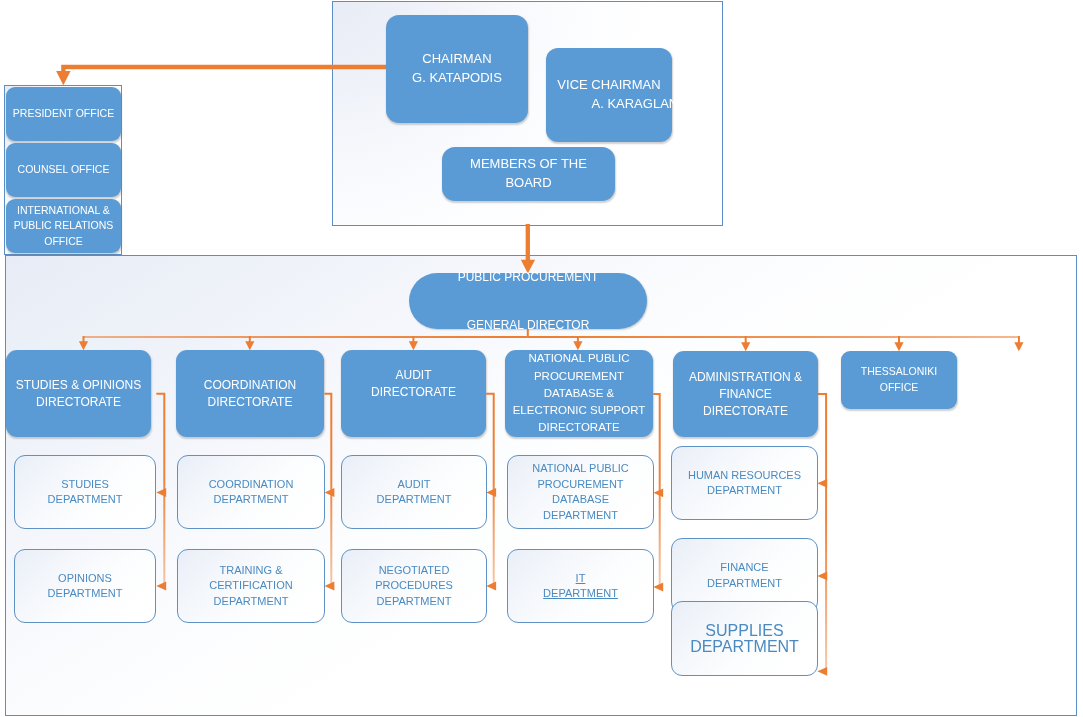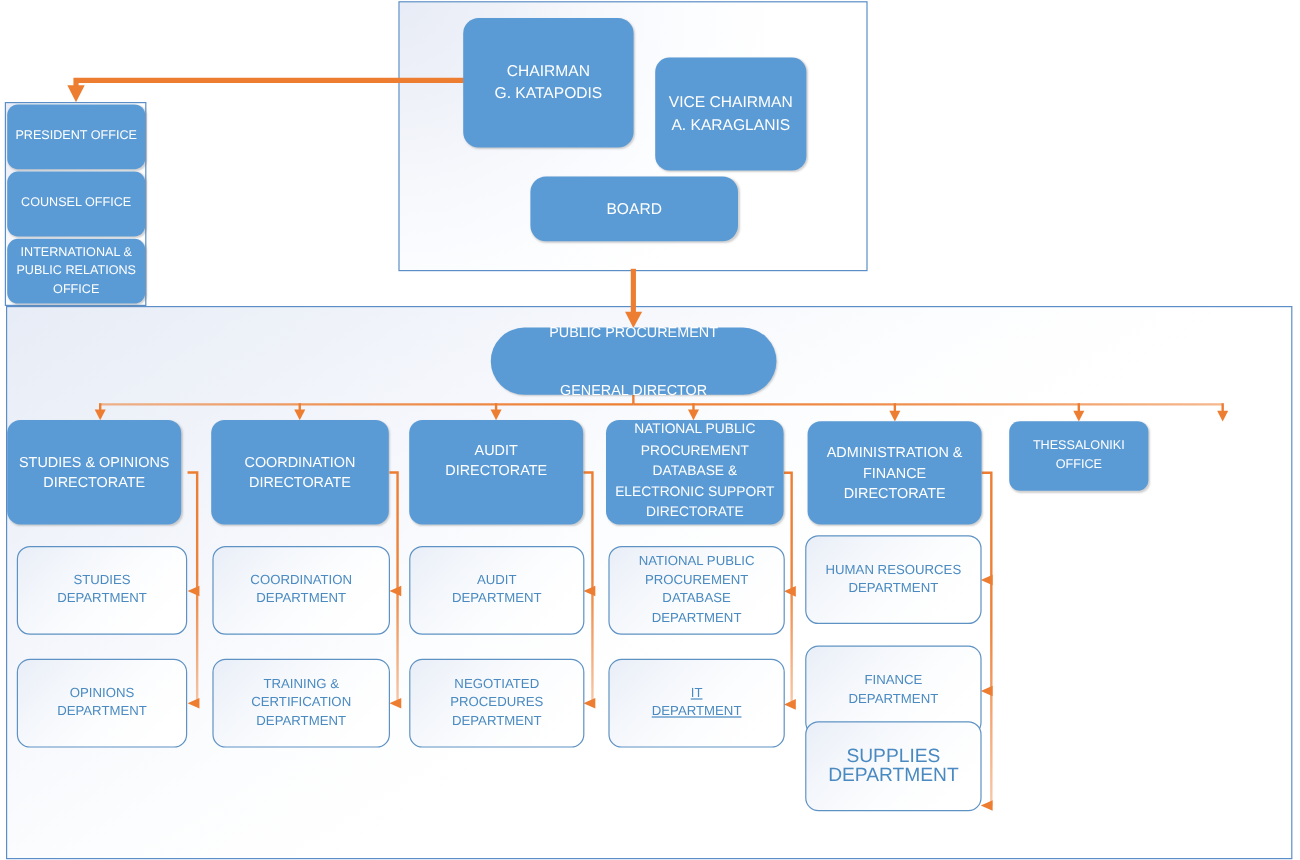--- a/index.html
+++ b/index.html
@@ -113,25 +113,26 @@
 
   <div class="bluebox" style="left:386px;top:15px;width:142px;height:108px;border-radius:13px;font-size:13px;line-height:18.9px;">
       <span>
         <span style="display: block;">CHAIRMAN</span>
         <span style="display: block;">G. KATAPODIS</span>
       </span>
     </div>
   <div class="bluebox" style="left:546px;top:48px;width:126px;height:94px;border-radius:12px;font-size:13px;line-height:18.9px;">
       <span>
         <span style="display: block;">VICE CHAIRMAN</span>
-        <span style="display: block;">A. KARAGLANIS</span>
+        <span style="display: block; padding-left: 32px;">A. KARAGLANIS</span>
       </span>
     </div>
   <div class="bluebox" style="left:442px;top:147px;width:173px;height:54px;border-radius:13px;font-size:13px;line-height:18.9px;">
       <span>
+        <span style="display: block;">MEMBERS OF THE</span>
         <span style="display: block;">BOARD</span>
       </span>
     </div>
 
   <div class="bluebox" style="left:409px;top:273px;width:238px;height:56px;font-size:12px;line-height:16.9px;border-radius:28px;">
       <span>
         <span style="display: block;">PUBLIC PROCUREMENT</span>
         <span style="display: block; margin-top: 31px;">GENERAL DIRECTOR</span>
       </span>
     </div>

